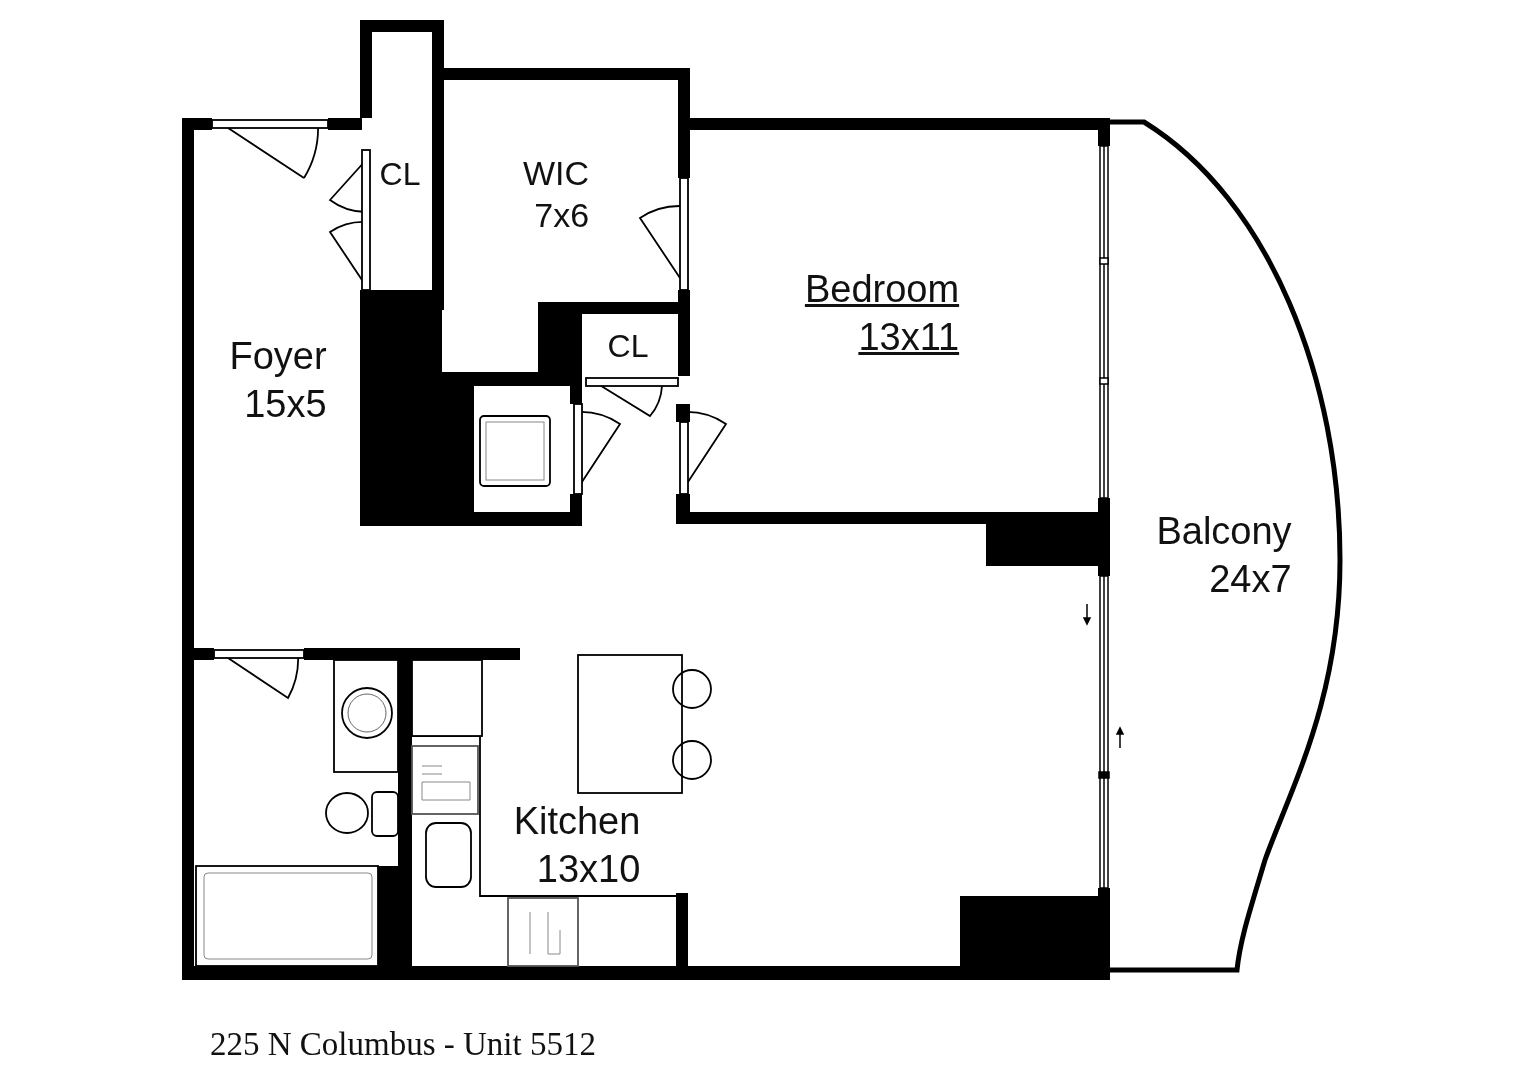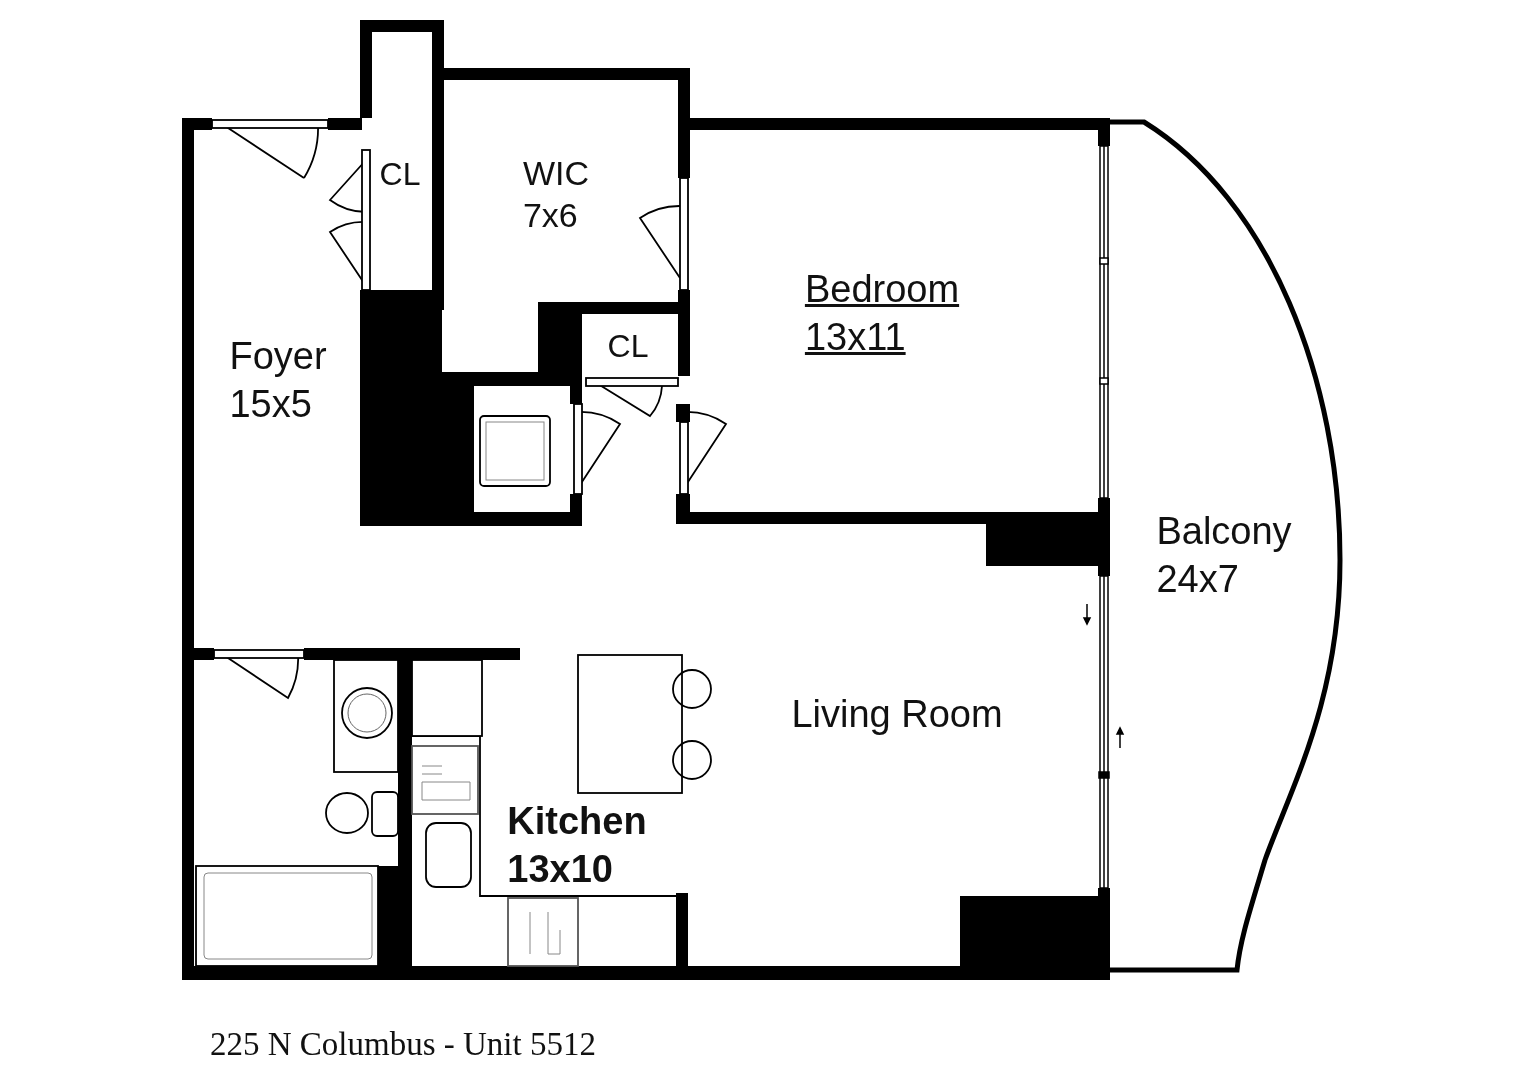--- a/index.html
+++ b/index.html
@@ -1,18 +1,18 @@
 <!DOCTYPE html>
 <html><head>
 <meta charset="utf-8">
 <style>
   html,body{margin:0;padding:0;background:#ffffff;}
   body{width:1528px;height:1080px;overflow:hidden;position:relative;font-family:"Liberation Sans",sans-serif;}
   svg{position:absolute;left:0;top:0;}
-  .lbl{position:absolute;text-align:left;color:#111;font-family:"Liberation Sans",sans-serif;font-size:38px;line-height:48px;white-space:nowrap;transform:translateX(-50%);}
+  .lbl{position:absolute;text-align:right;color:#111;font-family:"Liberation Sans",sans-serif;font-size:38px;line-height:48px;white-space:nowrap;transform:translateX(-50%);}
   .caption{position:absolute;left:210px;top:1026px;font-size:33px;color:#111;font-family:Liberation Serif, serif;}
 </style>
 </head>
 <body>
 
 <svg width="1528" height="1080" viewBox="0 0 1528 1080" xmlns="http://www.w3.org/2000/svg">
   <g fill="#000">
 
     <rect x="182" y="118" width="12" height="862"></rect>
     <rect x="182" y="966" width="928" height="14"></rect>
@@ -137,20 +137,19 @@
 </div>
 <div class="lbl" style="left:882px;top:265px;text-decoration:underline;">
   <div>Bedroom</div>
   <div>13x11</div>
 </div>
 <div class="lbl" style="left:1224px;top:487px;margin-top:20px;">
   <div>Balcony</div>
   <div>24x7</div>
 </div>
 <div class="lbl" style="left:897px;top:690px;">
-  <div>Living Room</div>
 </div>
-<div class="lbl" style="left:577px;top:797px;font-weight:bold;">
+<div class="lbl" style="left:577px;top:797px;">
   <div>Kitchen</div>
   <div>13x10</div>
 </div>
 
 <div class="caption">225 N Columbus - Unit 5512</div>
 
 </body></html>

